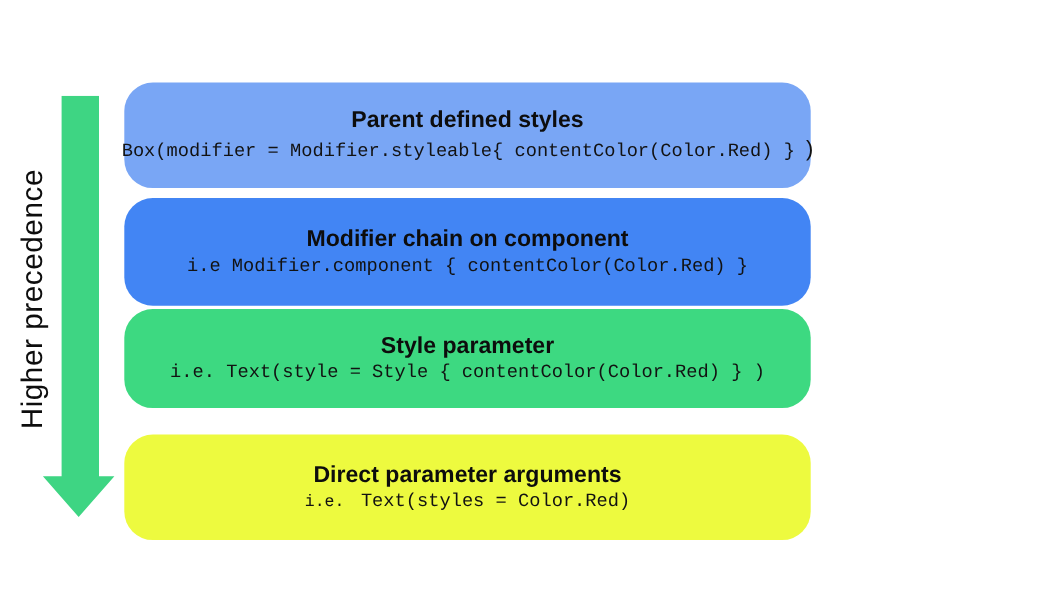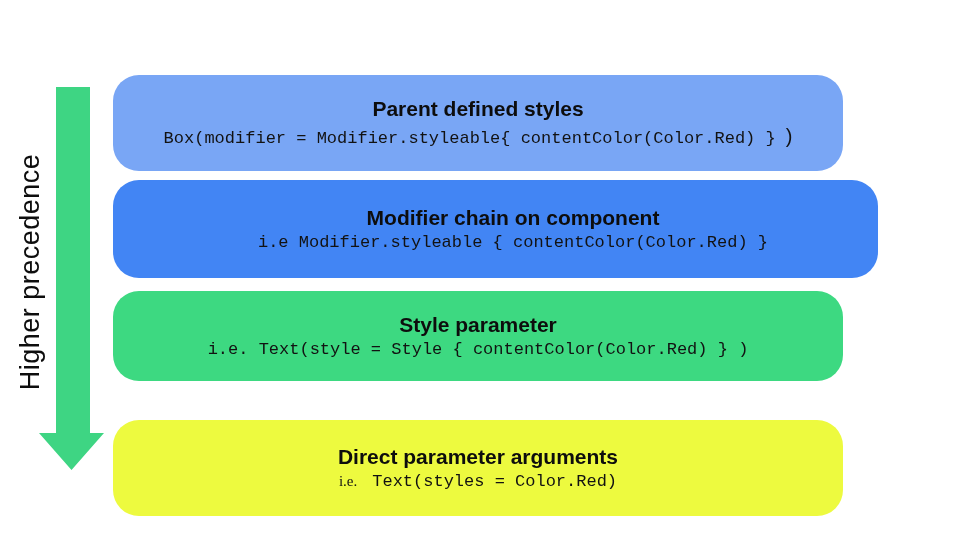--- a/index.html
+++ b/index.html
@@ -31,50 +31,50 @@
     transform-origin: center;
     white-space: nowrap;
     font-size: 27px;
     font-weight: 400;
     letter-spacing: 0.5px;
     color: #0d0d0d;
   }
   .box {
     position: absolute;
     left: 113px;
-    width: 730px;
+    width: 624px;
     border-radius: 26px;
     display: flex;
     flex-direction: column;
     align-items: center;
     justify-content: center;
     gap: 3px;
   }
   #box-parent   { top: 75px;  height: 96px; }
   #box-modifier { top: 180px; height: 98px; }
-  #box-style    { top: 291px; height: 90px; }
-  #box-direct   { top: 395px; height: 96px; margin-top: 25px; }
+  #box-style    { top: 281px; height: 90px; }
+  #box-direct   { top: 395px; height: 96px; }
   .box-title {
     font-size: 21px;
     font-weight: 700;
     line-height: 1.2;
     color: #0d0d0d;
   }
   .box-code {
     font-family: "Liberation Mono", "DejaVu Sans Mono", monospace;
     font-size: 17px;
     line-height: 1.2;
     white-space: nowrap;
     color: #121212;
     display: flex;
     align-items: baseline;
     gap: 10px;
   }
   .code-prefix {
-    font-family: Liberation Serif, serif;
+    font-family: Liberation Mono, monospace;
     font-size: 15px;
     margin-right: 5px;
   }
   .code-prefix:empty { display: none; }
   .code-suffix {
     font-family: "Liberation Sans", sans-serif;
     font-size: 20px;
   }
   .code-suffix:empty { display: none; }
 </style>
@@ -91,25 +91,25 @@
 
   <div class="box" id="box-parent" style="background-color: rgb(121, 166, 245);">
     <div class="box-title">Parent defined styles</div>
     <div class="box-code">
 
       <span class="code-mono">Box(modifier = Modifier.styleable{ contentColor(Color.Red) }</span>
       <span class="code-suffix">)</span>
     </div>
   </div>
 
-  <div class="box" id="box-modifier" style="background-color: rgb(66, 133, 244); padding-left: 35px;">
+  <div class="box" id="box-modifier" style="background-color: rgb(66, 133, 244);">
     <div class="box-title">Modifier chain on component</div>
     <div class="box-code">
 
-      <span class="code-mono">i.e Modifier.styleable { contentColor(Color.Red) }</span>
+      <span class="code-mono">i.e Modifier.component { contentColor(Color.Red) }</span>
 
     </div>
   </div>
 
   <div class="box" id="box-style" style="background-color: rgb(61, 217, 129);">
     <div class="box-title">Style parameter</div>
     <div class="box-code">
 
       <span class="code-mono">i.e. Text(style = Style { contentColor(Color.Red) } )</span>
 

